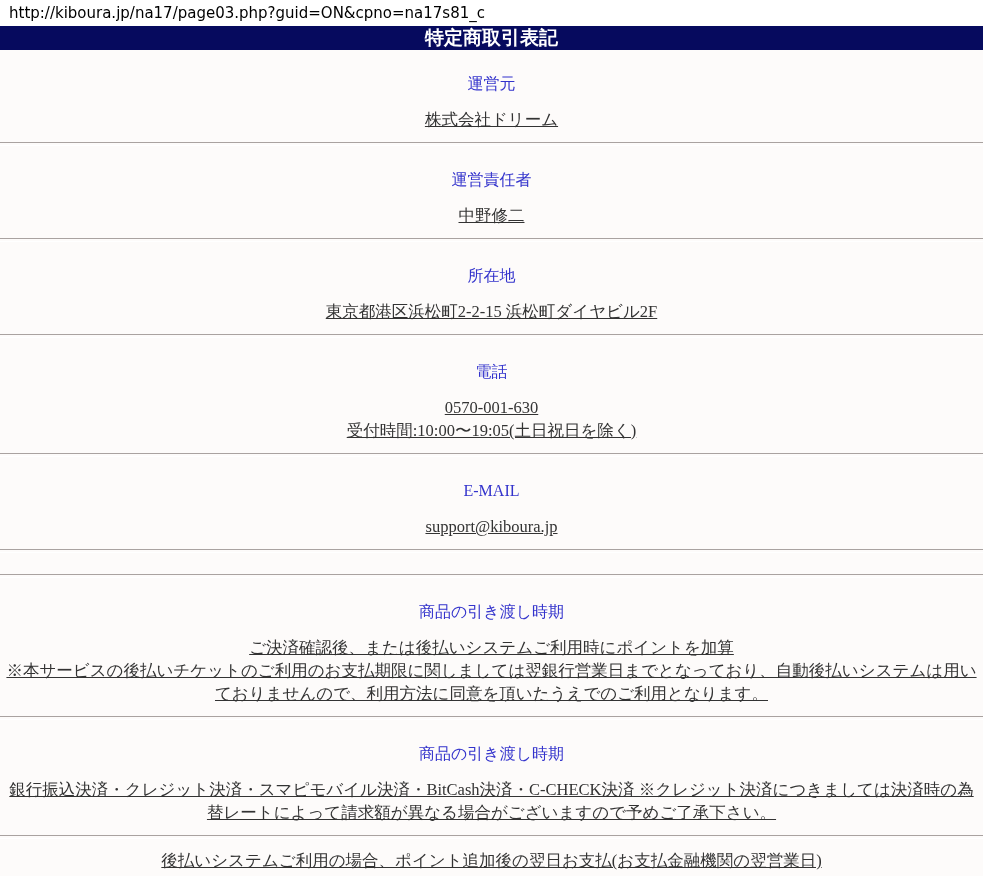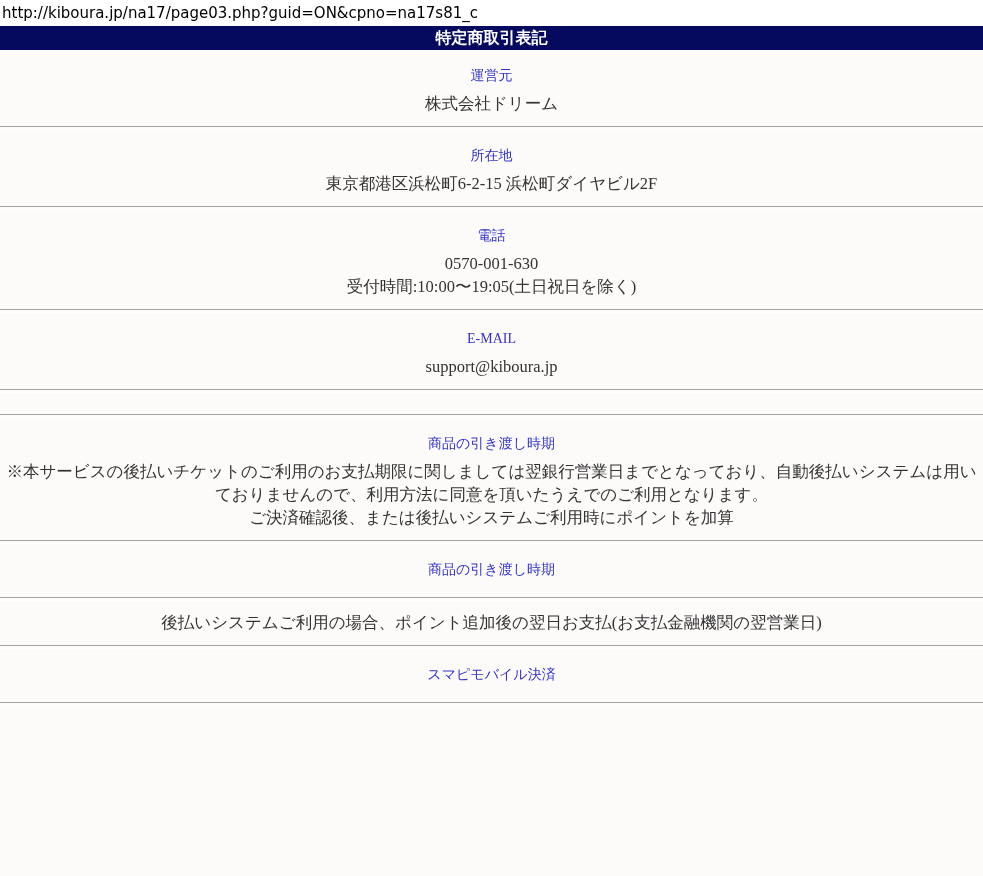--- a/index.html
+++ b/index.html
@@ -17,50 +17,51 @@
     display: flex;
     flex-direction: column;
   }
   .url-line {
     background: #ffffff;
     color: #000000;
     font-family: "DejaVu Sans", "Liberation Sans", sans-serif;
     font-size: 15px;
     line-height: 26px;
     height: 26px;
-    padding-left: 2px;
+    padding-left: 9px;
     white-space: nowrap;
     overflow: hidden;
   }
   .title-bar {
     background: #060a5e;
     color: #ffffff;
     font-family: "Liberation Sans", "DejaVu Sans", sans-serif;
     font-weight: bold;
-    font-size: 16px;
+    font-size: 19px;
     text-align: center;
     height: 24px;
     line-height: 24px;
   }
   .section {
     text-align: center;
     padding: 10px 4px 11px 4px;
     font-size: 16.5px;
     line-height: 23px;
   }
   .section-heading {
-    margin: 4px;
+    margin: 12px;
     padding: 0 0 1px 0;
-    font-size: 14px;
+    font-size: 16px;
     font-weight: normal;
     color: #3333cc;
     line-height: 23px;
   }
   .section-line {
     color: #333333;
+    text-decoration: underline;
   }
   hr.divider {
     margin: 0;
     border: none;
     height: 2px;
     border-top: 1px solid #a9a2a0;
     border-bottom: 1px solid #ffffff;
     background: transparent;
   }
   .footer-spacer {
@@ -79,25 +80,32 @@
 
   <div id="sections-container">
     <div>
       <div class="section">
         <h2 class="section-heading">運営元</h2>
       <div class="section-line">株式会社ドリーム</div>
         </div>
       <hr class="divider">
     </div>
 
+    <div>
+      <div class="section">
+        <h2 class="section-heading">運営責任者</h2>
+      <div class="section-line">中野修二</div>
+        </div>
+      <hr class="divider">
+    </div>
 
     <div>
       <div class="section">
         <h2 class="section-heading">所在地</h2>
-      <div class="section-line">東京都港区浜松町6-2-15 浜松町ダイヤビル2F</div>
+      <div class="section-line">東京都港区浜松町2-2-15 浜松町ダイヤビル2F</div>
         </div>
       <hr class="divider">
     </div>
 
     <div>
       <div class="section">
         <h2 class="section-heading">電話</h2>
       <div class="section-line">0570-001-630</div>
           <div class="section-line">受付時間:10:00〜19:05(土日祝日を除く)</div>
         </div>
@@ -114,29 +122,30 @@
 
     <div>
       <div class="section">
         </div>
       <hr class="divider">
     </div>
 
     <div>
       <div class="section">
         <h2 class="section-heading">商品の引き渡し時期</h2>
-      <div class="section-line">※本サービスの後払いチケットのご利用のお支払期限に関しましては翌銀行営業日までとなっており、自動後払いシステムは用いておりませんので、利用方法に同意を頂いたうえでのご利用となります。</div>
-          <div class="section-line">ご決済確認後、または後払いシステムご利用時にポイントを加算</div>
+      <div class="section-line">ご決済確認後、または後払いシステムご利用時にポイントを加算</div>
+          <div class="section-line">※本サービスの後払いチケットのご利用のお支払期限に関しましては翌銀行営業日までとなっており、自動後払いシステムは用いておりませんので、利用方法に同意を頂いたうえでのご利用となります。</div>
         </div>
       <hr class="divider">
     </div>
 
     <div>
       <div class="section">
         <h2 class="section-heading">商品の引き渡し時期</h2>
+      <div class="section-line">銀行振込決済・クレジット決済・スマピモバイル決済・BitCash決済・C-CHECK決済 ※クレジット決済につきましては決済時の為替レートによって請求額が異なる場合がございますので予めご了承下さい。</div>
         </div>
       <hr class="divider">
     </div>
 
     <div>
       <div class="section">
       <div class="section-line">後払いシステムご利用の場合、ポイント追加後の翌日お支払(お支払金融機関の翌営業日)</div>
         </div>
       <hr class="divider">
     </div>

